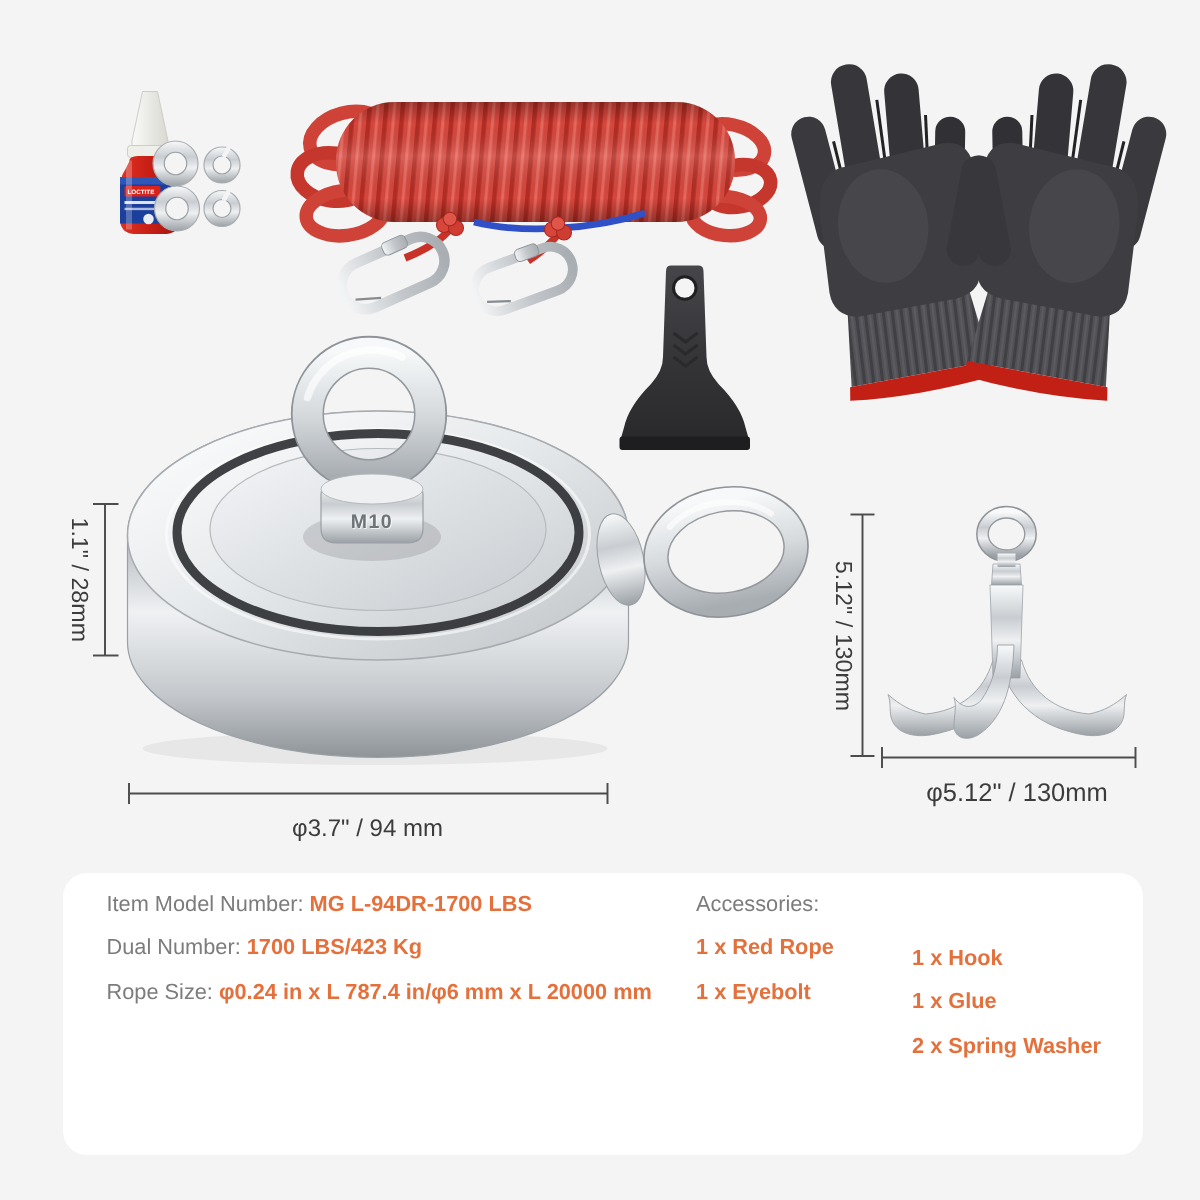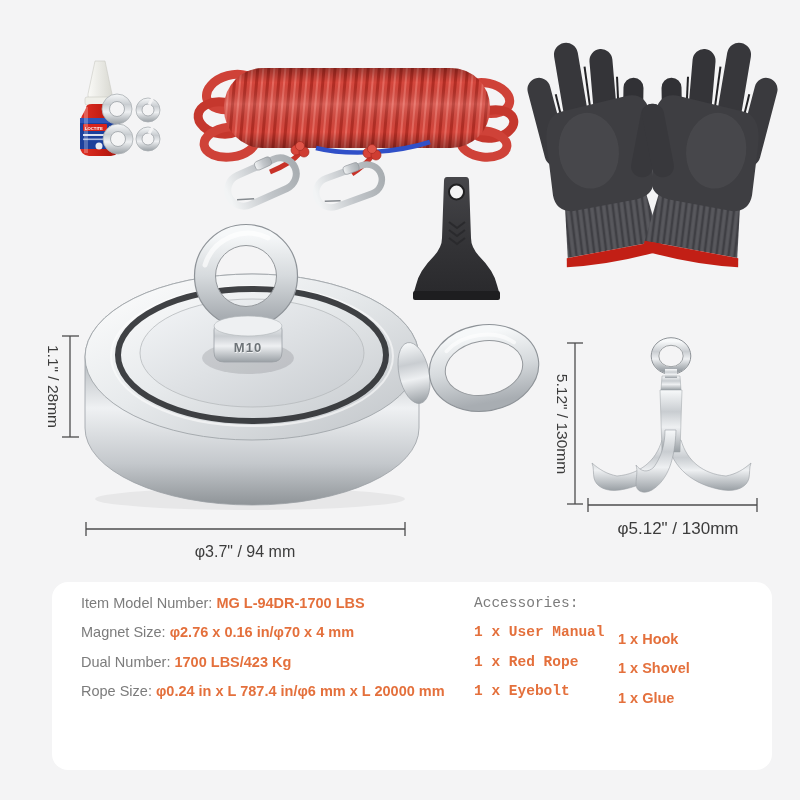--- a/index.html
+++ b/index.html
@@ -1,25 +1,25 @@
 <!DOCTYPE html>
 <html><head>
 <meta charset="utf-8">
 <style>
   html,body{margin:0;padding:0;background:#f4f4f5;}
   .stage{position:relative;width:800px;height:800px;overflow:hidden;
          background:#f4f4f5;font-family:"Liberation Sans",sans-serif;}
   .scene{position:absolute;left:0;top:0;}
   
-  .spec-panel{position:absolute;left:52px;top:582px;width:720px;height:188px;
+  .spec-panel{position:absolute;left:42px;top:582px;width:720px;height:188px;
               background:#ffffff;border-radius:16px;box-sizing:border-box;
               padding:7px 0 0 29px;font-size:14.5px;color:#7c7c7c;}
   .spec-row{display:flex;height:29.4px;line-height:29.4px;white-space:nowrap;}
   .c1{width:393px;}
-  .c2{width:144px;font-family:Liberation Mono, monospace;}
+  .c2{width:144px;}
   .c3{flex:1;margin-top:36px;}
   .lab{color:#7c7c7c;}
   .val{color:#e4703c;font-weight:bold;}
   svg text{font-family:"Liberation Sans",sans-serif;}
 </style>
 </head>
 <body>
 
 <div class="stage">
 
@@ -250,28 +250,24 @@
   </g>
 </svg>
 
 <div class="spec-panel">
   <div class="spec-row">
     <div class="c1"><span class="lab">Item Model Number: </span><span class="val">MG L-94DR-1700 LBS</span></div>
     <div class="c2 lab">Accessories:</div>
     <div class="c3 val">1 x Hook</div>
   </div>
   <div class="spec-row">
-    <div class="c1"><span class="lab">Magnet Size: </span><span class="val">φ2.76 x 0.16 in/φ70 x 4 mm</span></div>
-    <div class="c2 val">1 x User Manual</div>
-    <div class="c3 val">1 x Shovel</div>
-  </div>
-  <div class="spec-row">
     <div class="c1"><span class="lab">Dual Number: </span><span class="val">1700 LBS/423 Kg</span></div>
     <div class="c2 val">1 x Red Rope</div>
     <div class="c3 val">1 x Glue</div>
   </div>
   <div class="spec-row">
     <div class="c1"><span class="lab">Rope Size: </span><span class="val">φ0.24 in x L 787.4 in/φ6 mm x L 20000 mm</span></div>
     <div class="c2 val">1 x Eyebolt</div>
+    <div class="c3 val">2 x Spring Washer</div>
   </div>
 </div>
 
 </div>
 
 </body></html>

